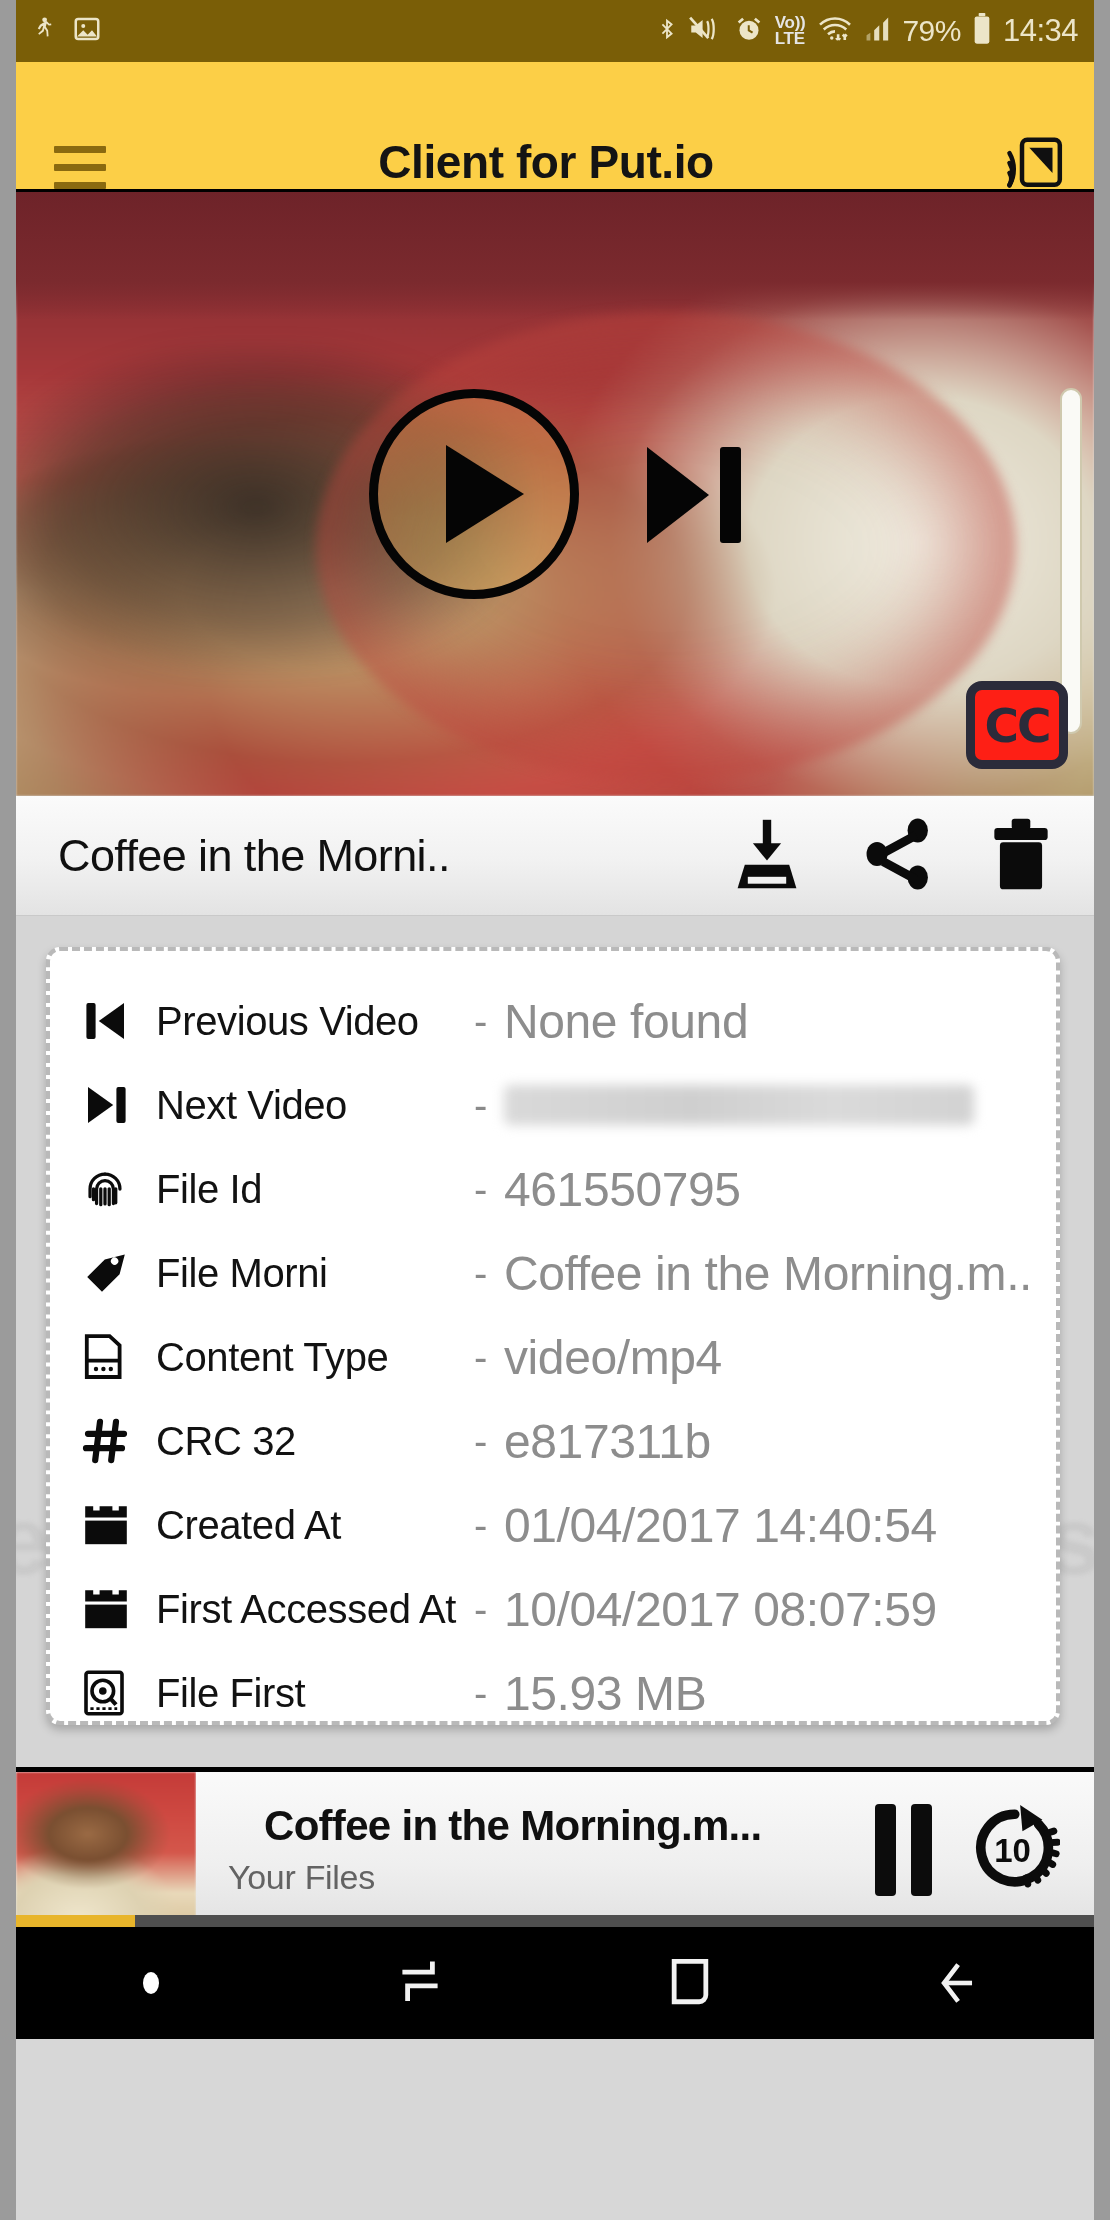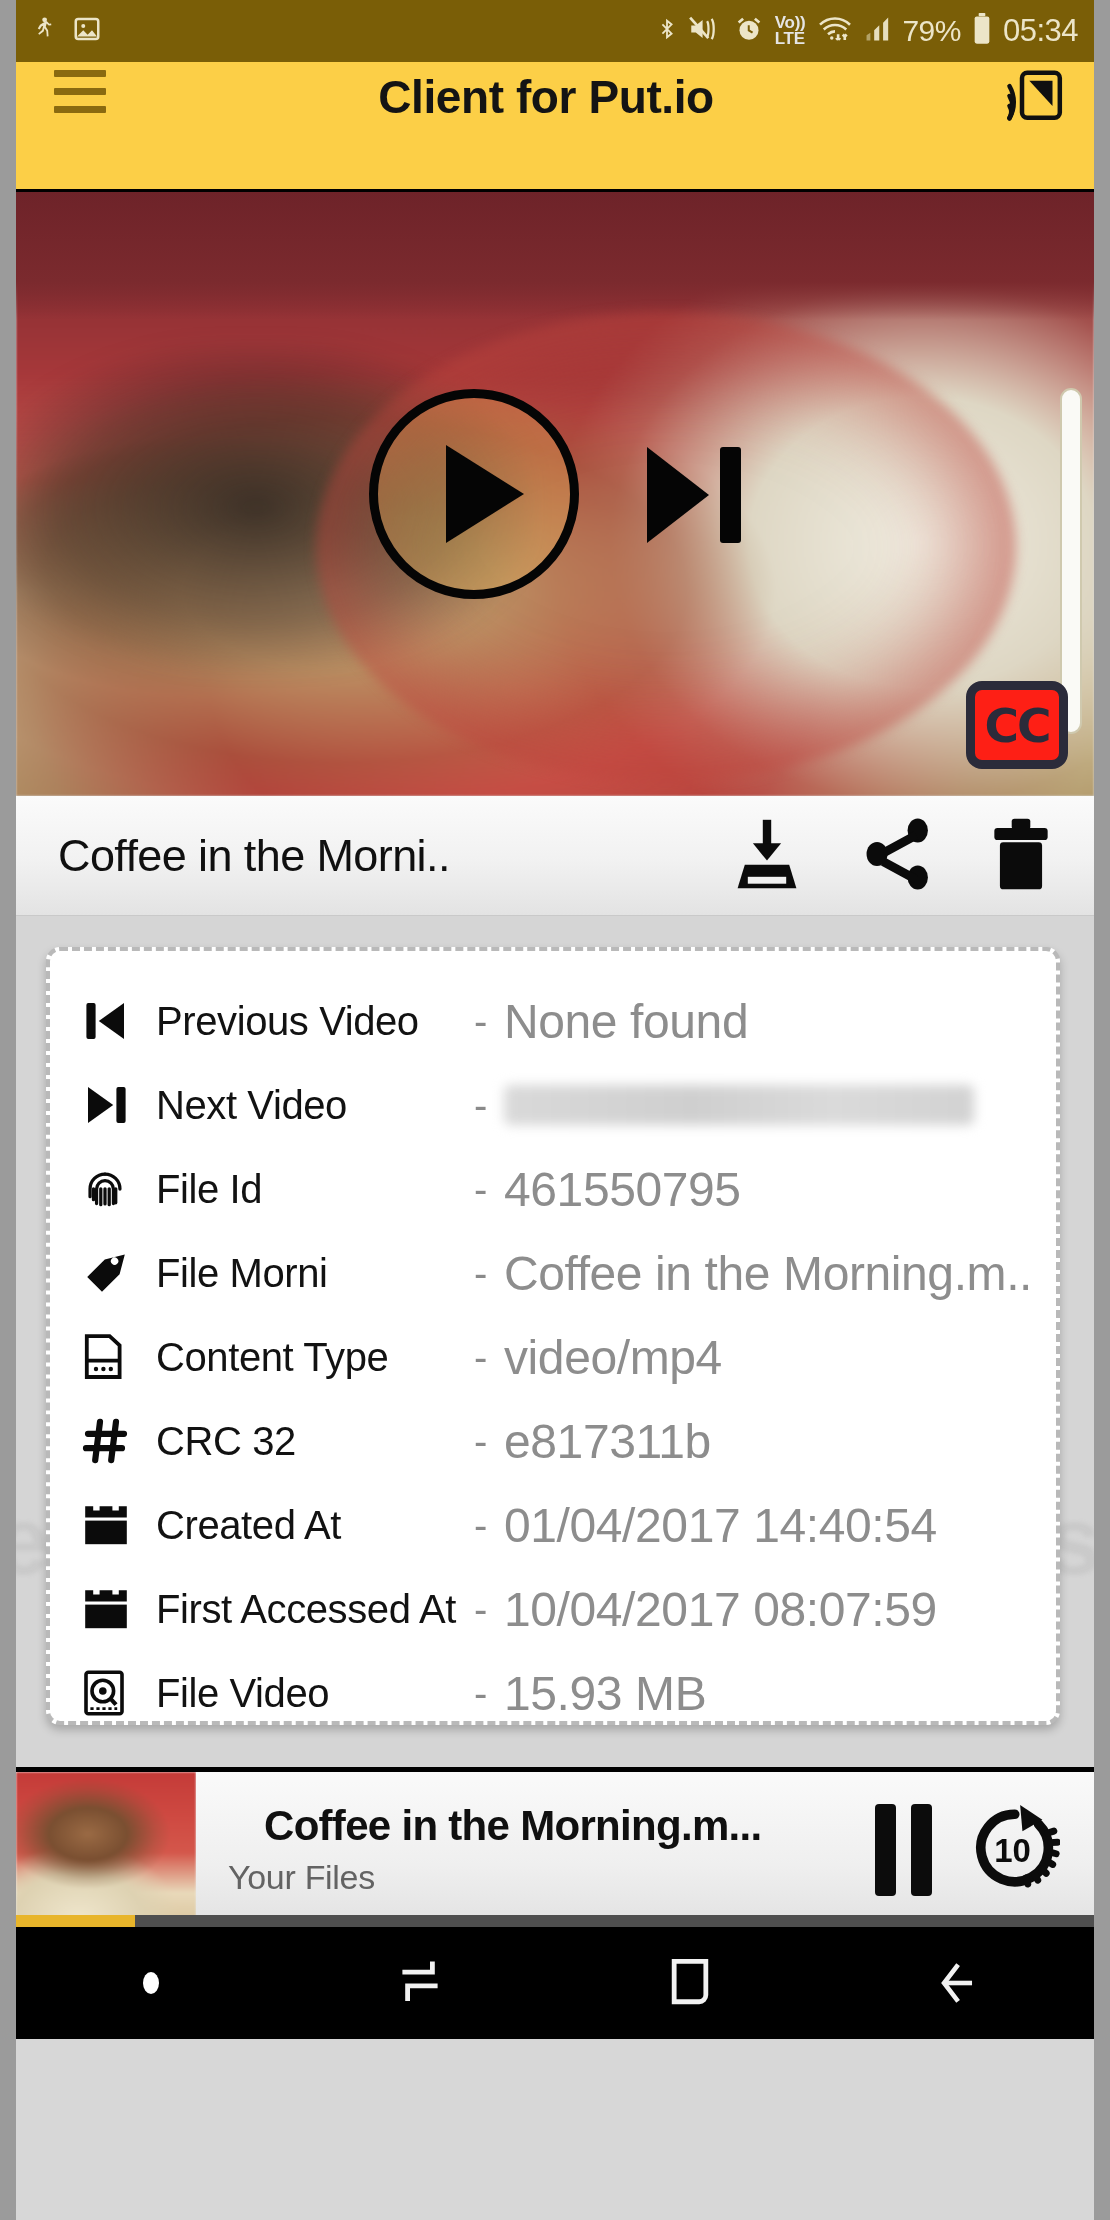--- a/index.html
+++ b/index.html
@@ -38,22 +38,22 @@
   .sicon { display: block; }
   .sb-text { font-size: 30px; font-weight: 500; letter-spacing: -0.5px; color: #ece5c8; }
   .sb-clock { font-size: 31px; font-weight: 500; color: #ece5c8; letter-spacing: -0.5px; }
   .volte { display:flex; flex-direction:column; line-height:0.92; font-size:17px; font-weight:700; color:#e5e5e5; letter-spacing:-0.3px;}
 
   
   #appbar {
     position: relative;
     height: 127px;
     background: #fccf47;
-    display: flex; align-items: flex-start;
-    padding: 8px 30px 0 38px;
+    display: flex; align-items: flex-end;
+    padding: 16px 30px 0 38px;
   }
   #appbar .hamburger { width: 52px; display: flex; flex-direction: column; gap: 11px; cursor: pointer; }
   #appbar .hamburger i { display:block; height: 7px; background: #8a6a10; border-radius: 1px; }
   #appbar .title {
     flex: 1; text-align: center;
     font-size: 46px; font-weight: 700; color: #141414;
     letter-spacing: -0.4px;
     margin-right: 20px;
   }
   #appbar .cast { width: 58px; height: 52px; }
@@ -305,21 +305,21 @@
               <path d="M4 14v6H1v-4z" opacity="0.5"></path>
             </svg>
       </span>
       <span class="sb-text">79%</span>
       <span class="sicon">
         <svg width="20" height="32" viewBox="0 0 14 24" fill="#ece5c8">
               <rect x="4.5" y="0" width="5" height="2.4" rx="0.6"></rect>
               <rect x="1.5" y="2.6" width="11" height="20.4" rx="1.6"></rect>
             </svg>
       </span>
-      <span class="sb-clock">05:34</span>
+      <span class="sb-clock">14:34</span>
     </div>
   </div>
 
   <div id="appbar">
     <div class="hamburger">
           <i></i>
           <i></i>
           <i></i>
         </div>
     <div class="title">Client for Put.io</div>
@@ -496,21 +496,21 @@
       <div class="row">
         <span class="ic">
           <svg width="44" height="50" viewBox="0 0 22 24" fill="none" stroke="#0b0b0b" stroke-width="1.8">
             <rect x="2" y="1.6" width="18" height="20.8" rx="1.2"></rect>
             <circle cx="10.4" cy="11" r="5.4"></circle>
                 <circle cx="10.4" cy="11" r="1.9" fill="#0b0b0b" stroke="none"></circle>
             <path d="M14.2 14.8 17 17.8" stroke-width="2.1"></path>
             <path d="M4.2 19.8h1.6M7.2 19.8h1.6M10.2 19.8h1.6M13.2 19.8h1.6M16.2 19.8h1.4" stroke-width="1.4"></path>
           </svg>
         </span>
-        <span class="lbl">File Video</span>
+        <span class="lbl">File First</span>
         <span class="dash">-</span>
         <span class="val">15.93 MB</span>
       </div>
 
     </div>
   </div>
 
   <div id="mini">
     <div class="thumb">
           <div class="img"></div>

